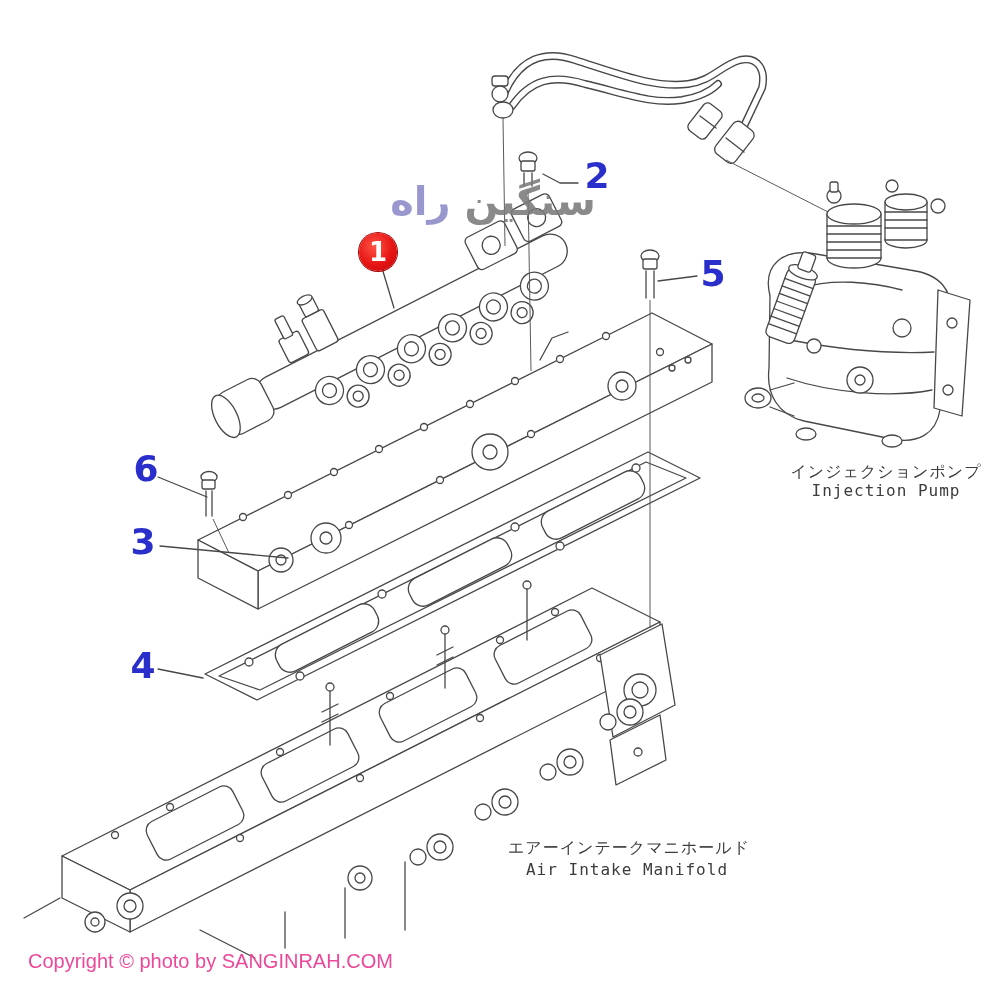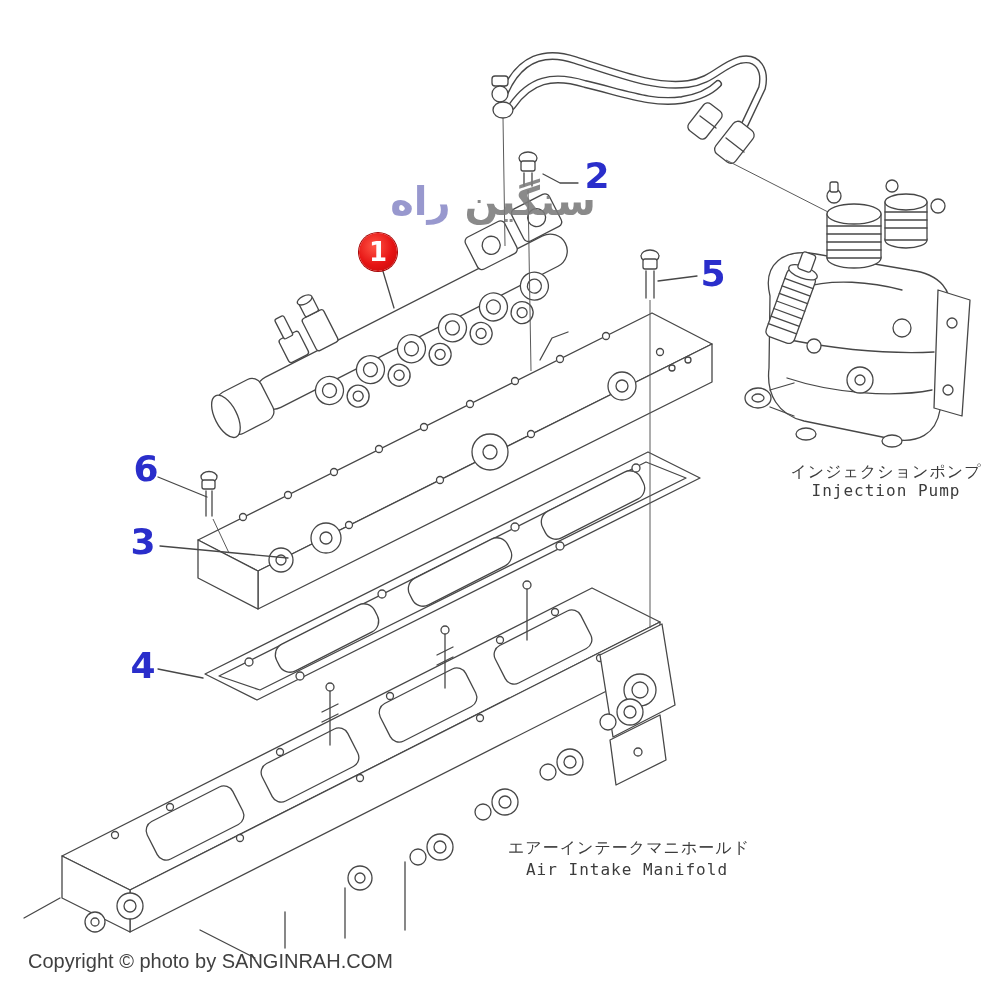--- a/index.html
+++ b/index.html
@@ -317,15 +317,15 @@
 
 <div id="callouts">
       <div class="callout red-circle" style="left: 378px; top: 252px;">1</div>
       <div class="callout blue" style="left: 597px; top: 176px; color: rgb(42, 46, 203);">2</div>
       <div class="callout blue" style="left: 713px; top: 274px; color: rgb(42, 46, 203);">5</div>
       <div class="callout blue" style="left: 146px; top: 469px; color: rgb(42, 46, 203);">6</div>
       <div class="callout blue" style="left: 143px; top: 542px; color: rgb(42, 46, 203);">3</div>
       <div class="callout blue" style="left: 143px; top: 666px; color: rgb(42, 46, 203);">4</div>
     </div>
 
-<div id="copyright" style="color: #404040;">Copyright © photo by SANGINRAH.COM</div>
+<div id="copyright" style="color: #ec4899;">Copyright © photo by SANGINRAH.COM</div>
 
 </div>
 
 </body></html>

